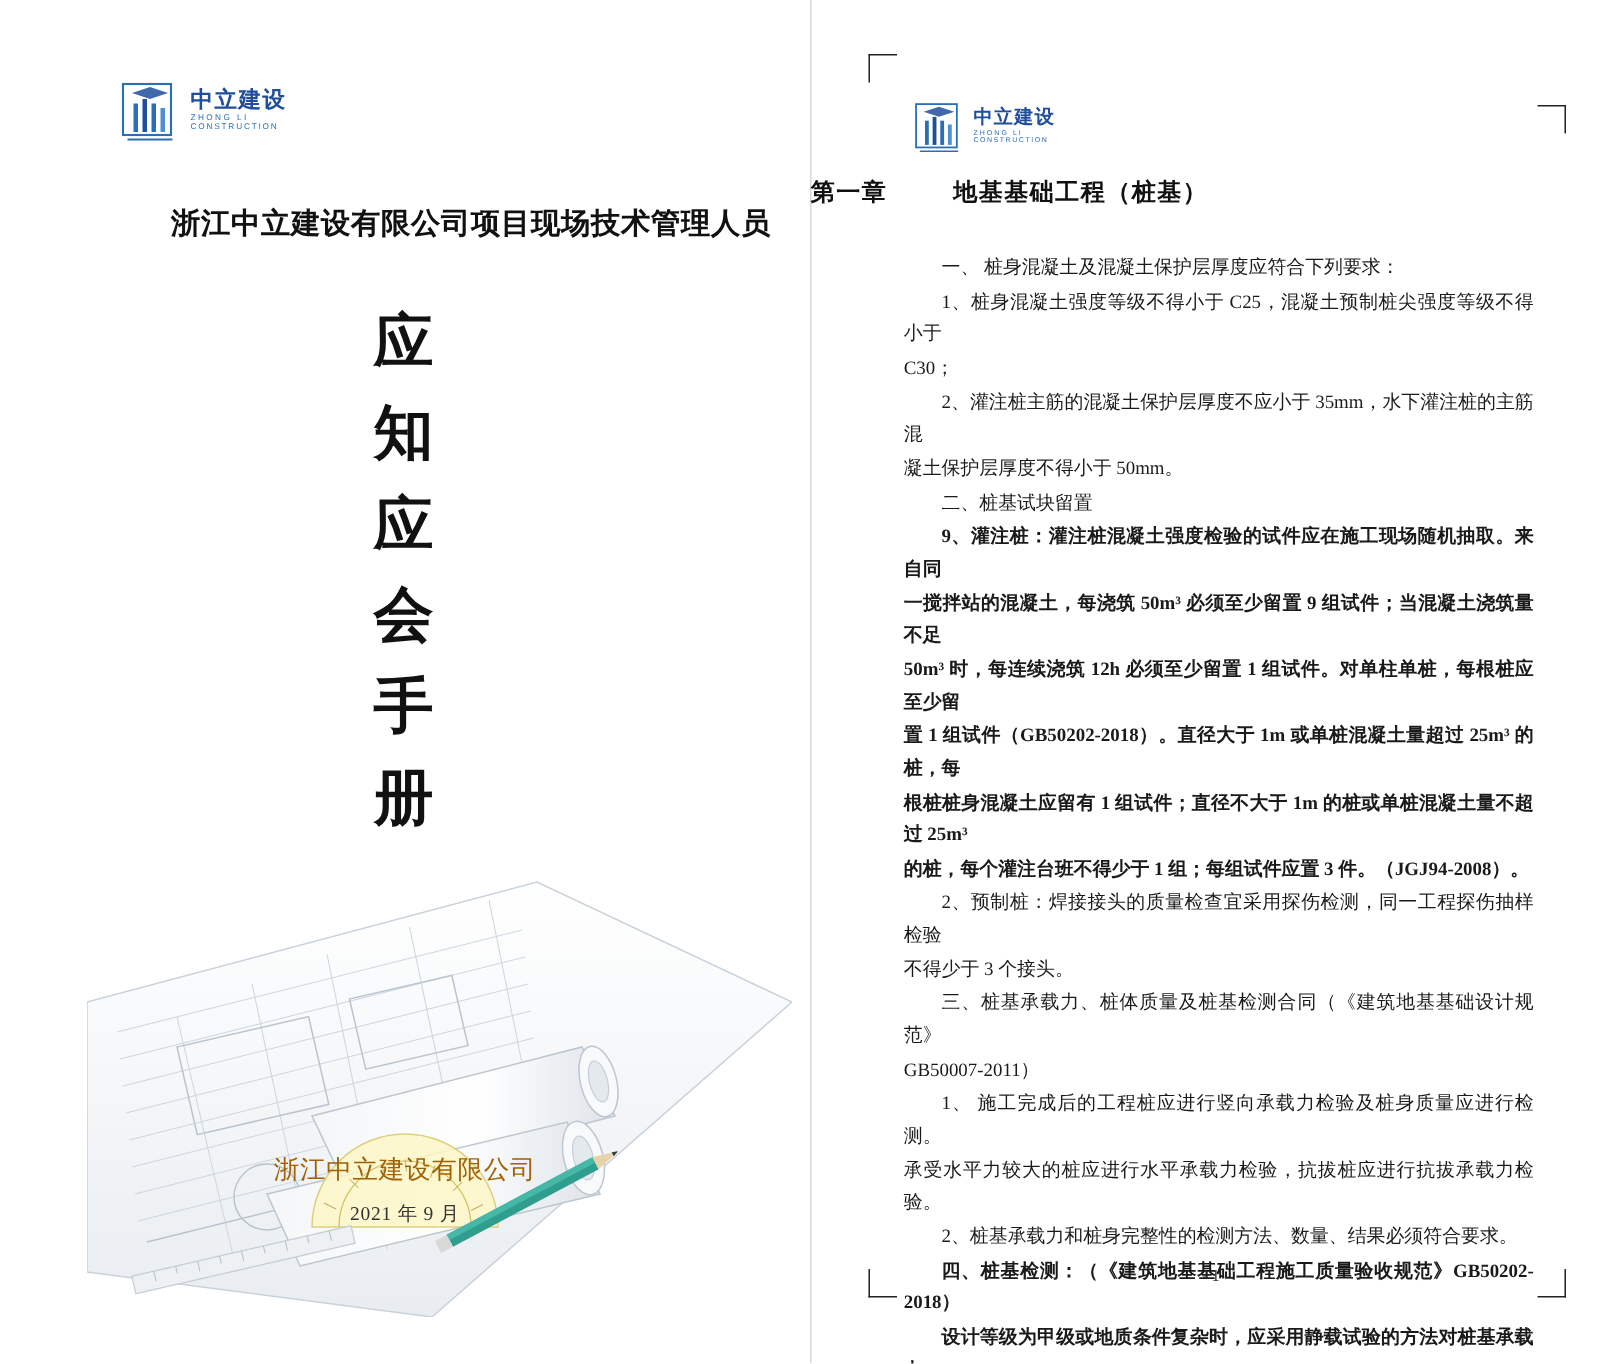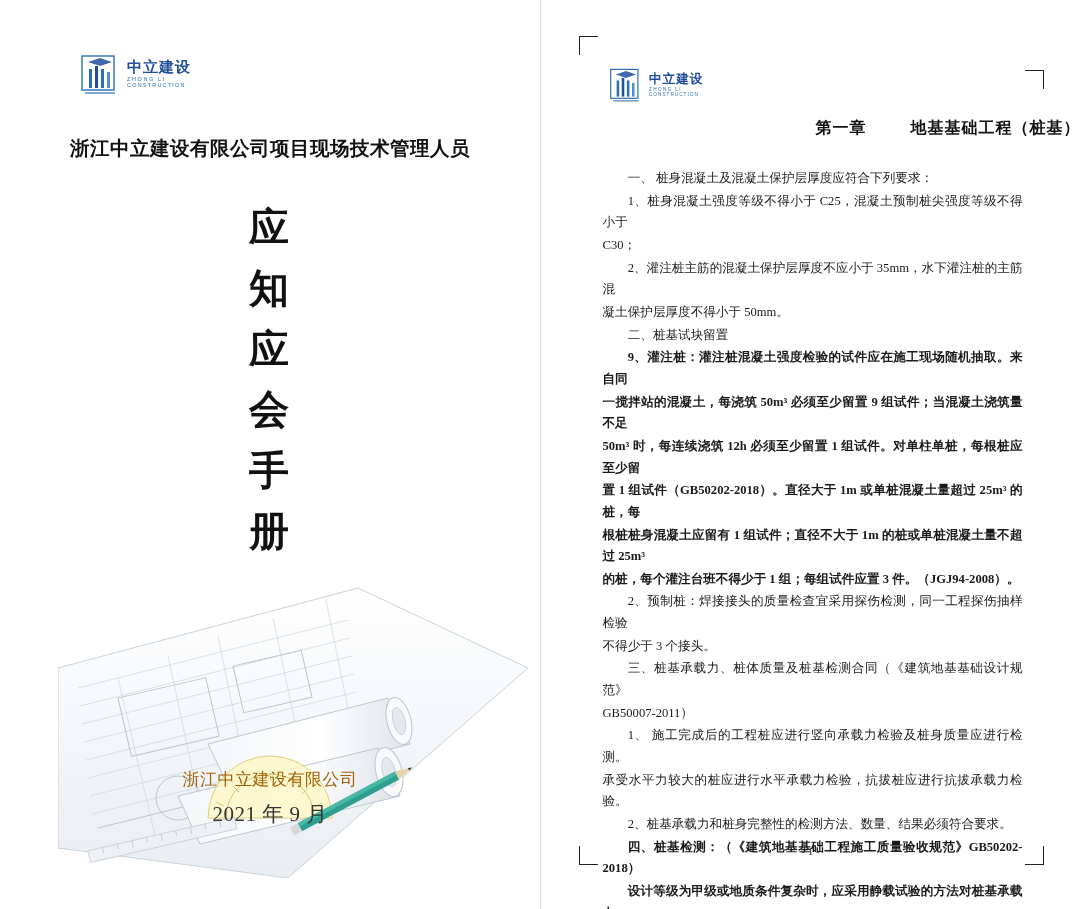--- a/index.html
+++ b/index.html
@@ -71,20 +71,21 @@
   .cover-subtitle {
     position: absolute;
     top: 135px;
     left: 0;
     width: 540px;
     text-align: center;
     font-size: 19.5px;
     font-weight: bold;
     color: #111;
     letter-spacing: 0.5px;
+    padding-left: 44px;
   }
   .cover-title {
     position: absolute;
     top: 198px;
     left: 0;
     width: 540px;
     text-align: center;
   }
   .cover-title .ch {
     display: block;
@@ -112,21 +113,21 @@
     font-size: 17px;
     color: #a16207;
     letter-spacing: 0.5px;
   }
   .cover-date {
     position: absolute;
     top: 800px;
     left: 0;
     width: 540px;
     text-align: center;
-    font-size: 21px;
+    font-size: 13px;
     color: #333;
     letter-spacing: 0.5px;
   }
   
   .content-page {
     position: relative;
     width: 540px;
     height: 909px;
     background: #ffffff;
     border-left: 1px solid #d8d8d8;
@@ -139,21 +140,21 @@
   .cm-tl { left: 38px; top: 36px; border-left: 1px solid #222; border-top: 1px solid #222; }
   .cm-tr { right: 36px; top: 70px; border-right: 1px solid #222; border-top: 1px solid #222; }
   .cm-bl { left: 38px; bottom: 44px; border-left: 1px solid #222; border-bottom: 1px solid #222; }
   .cm-br { right: 36px; bottom: 44px; border-right: 1px solid #222; border-bottom: 1px solid #222; }
   .content-logo { left: 68px; top: 66px; transform: scale(0.85); transform-origin: left top; }
   .chapter-head {
     position: absolute;
     top: 118px;
     left: 0;
     width: 540px;
-    text-align: right;
+    text-align: left;
     font-size: 16px;
     font-weight: bold;
     letter-spacing: 1px;
     color: #111;
   }
   .chapter-head .gap { display: inline-block; width: 34px; }
   .body-text {
     position: absolute;
     top: 168px;
     left: 62px;

